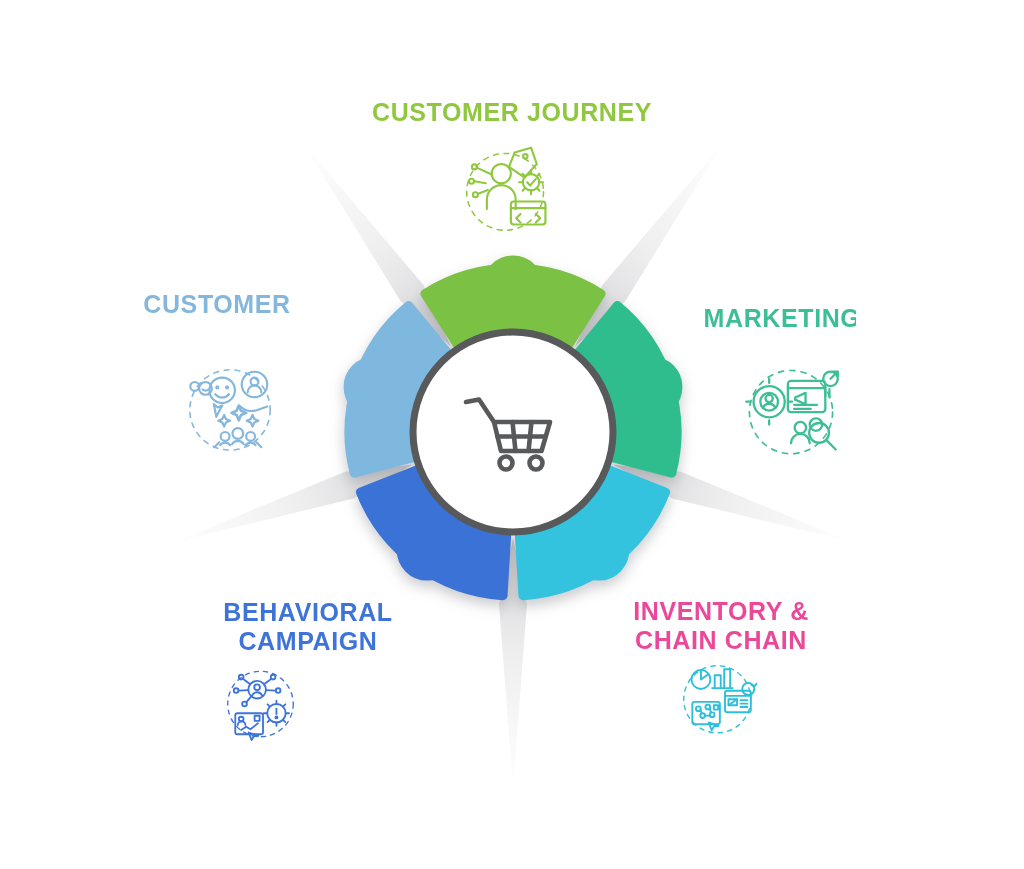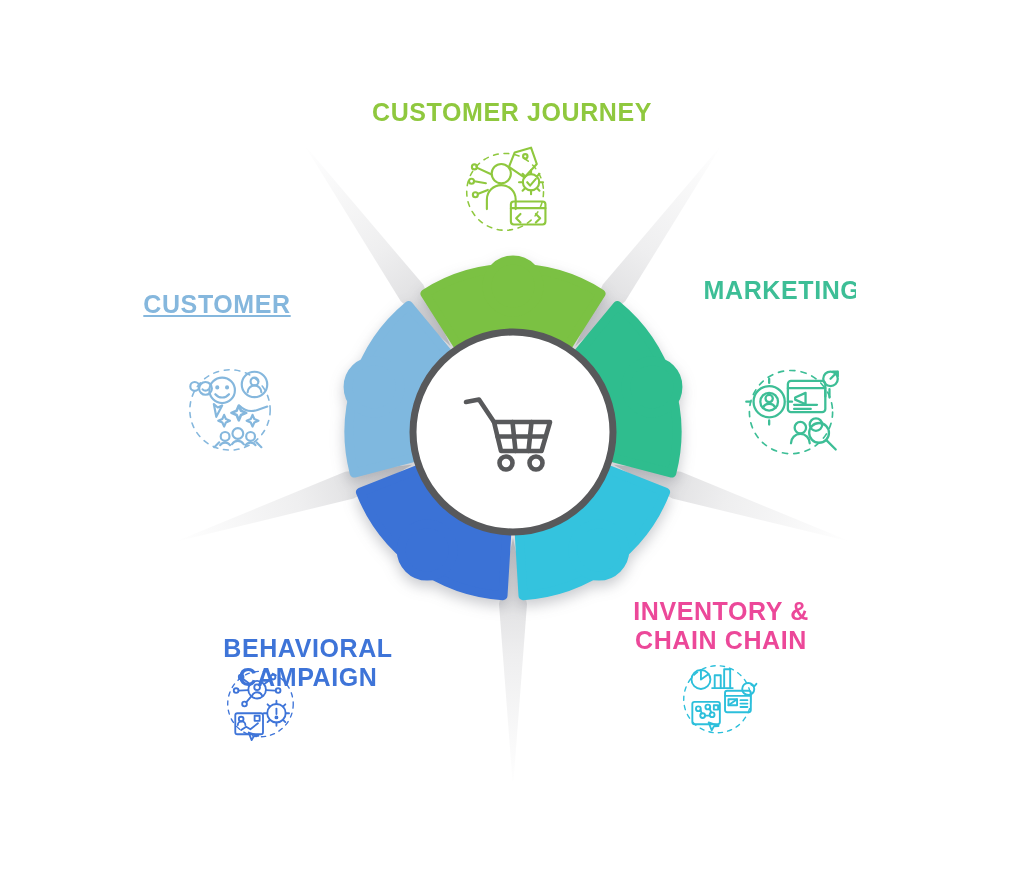--- a/index.html
+++ b/index.html
@@ -75,32 +75,32 @@
         <circle cx="49" cy="85" r="6.5"></circle>
         <circle cx="79" cy="85" r="6.5"></circle>
       </g>
     </g>
   </svg>
 
   <div class="label" style="left: 512px; top: 98px; color: rgb(143, 200, 62);">
     <div>CUSTOMER JOURNEY</div>
     <div></div>
   </div>
-  <div class="label" style="left: 782px; top: 276px; color: rgb(61, 190, 150);">
+  <div class="label" style="left: 782px; top: 304px; color: rgb(61, 190, 150);">
     <div>MARKETING</div>
   </div>
   <div class="label" style="left: 721px; top: 597px; color: #ec4899;">
     <div>INVENTORY &amp;</div>
     <div>CHAIN CHAIN</div>
   </div>
-  <div class="label" style="left: 308px; top: 634px; color: rgb(62, 116, 216);">
+  <div class="label" style="left: 308px; top: 598px; color: rgb(62, 116, 216);">
     <div>BEHAVIORAL</div>
     <div>CAMPAIGN</div>
   </div>
-  <div class="label" style="left: 217px; top: 290px; color: rgb(133, 183, 221); text-decoration: underline;">
+  <div class="label" style="left: 217px; top: 290px; color: rgb(133, 183, 221);">
     <div>CUSTOMER</div>
   </div>
 
   <div class="icon" style="left:460px;top:140px;width:96px;height:96px;">
     <svg viewBox="0 0 100 100">
       <g fill="none" stroke-width="2.2" stroke-linecap="round" stroke-linejoin="round" stroke="#8FC83E">
         <circle cx="47" cy="54" r="40" stroke-width="1.6" stroke-dasharray="5 6"></circle>
         <g>
           <path d="M57,13 l17,-5 6,17 -13,14 -16,-11 z"></path>
           <circle cx="68" cy="17" r="2.3"></circle>

